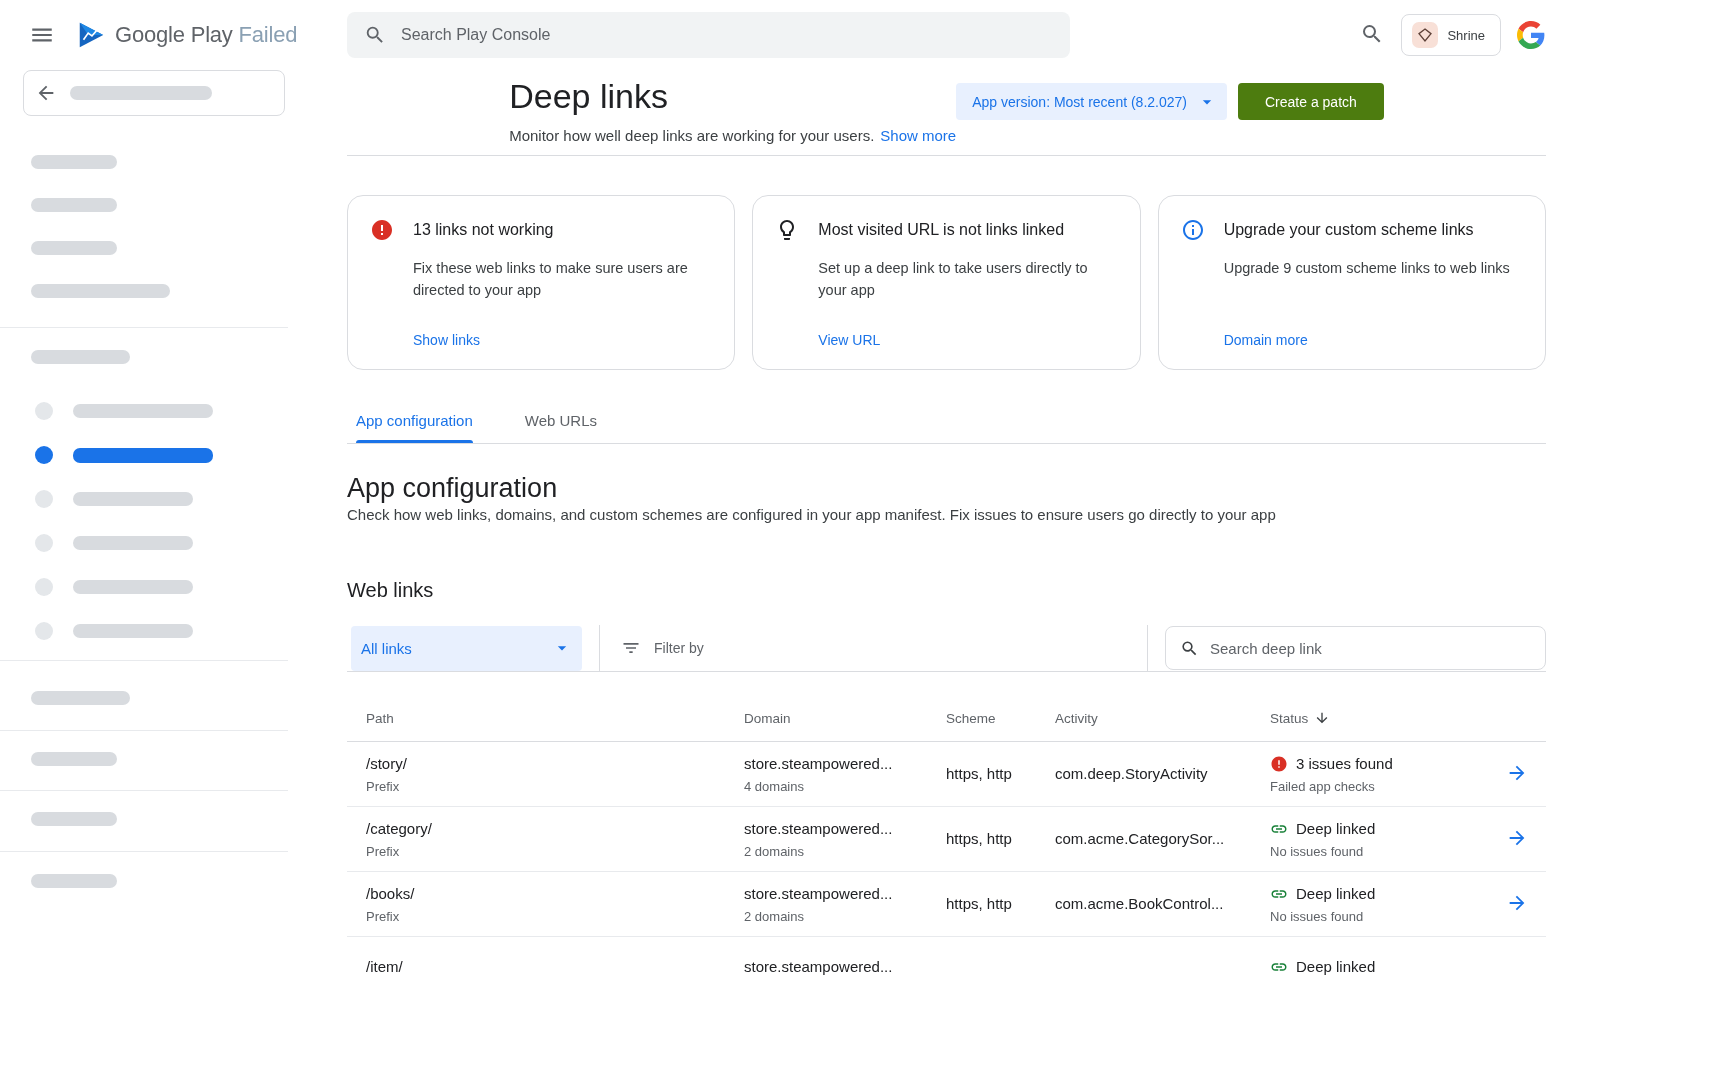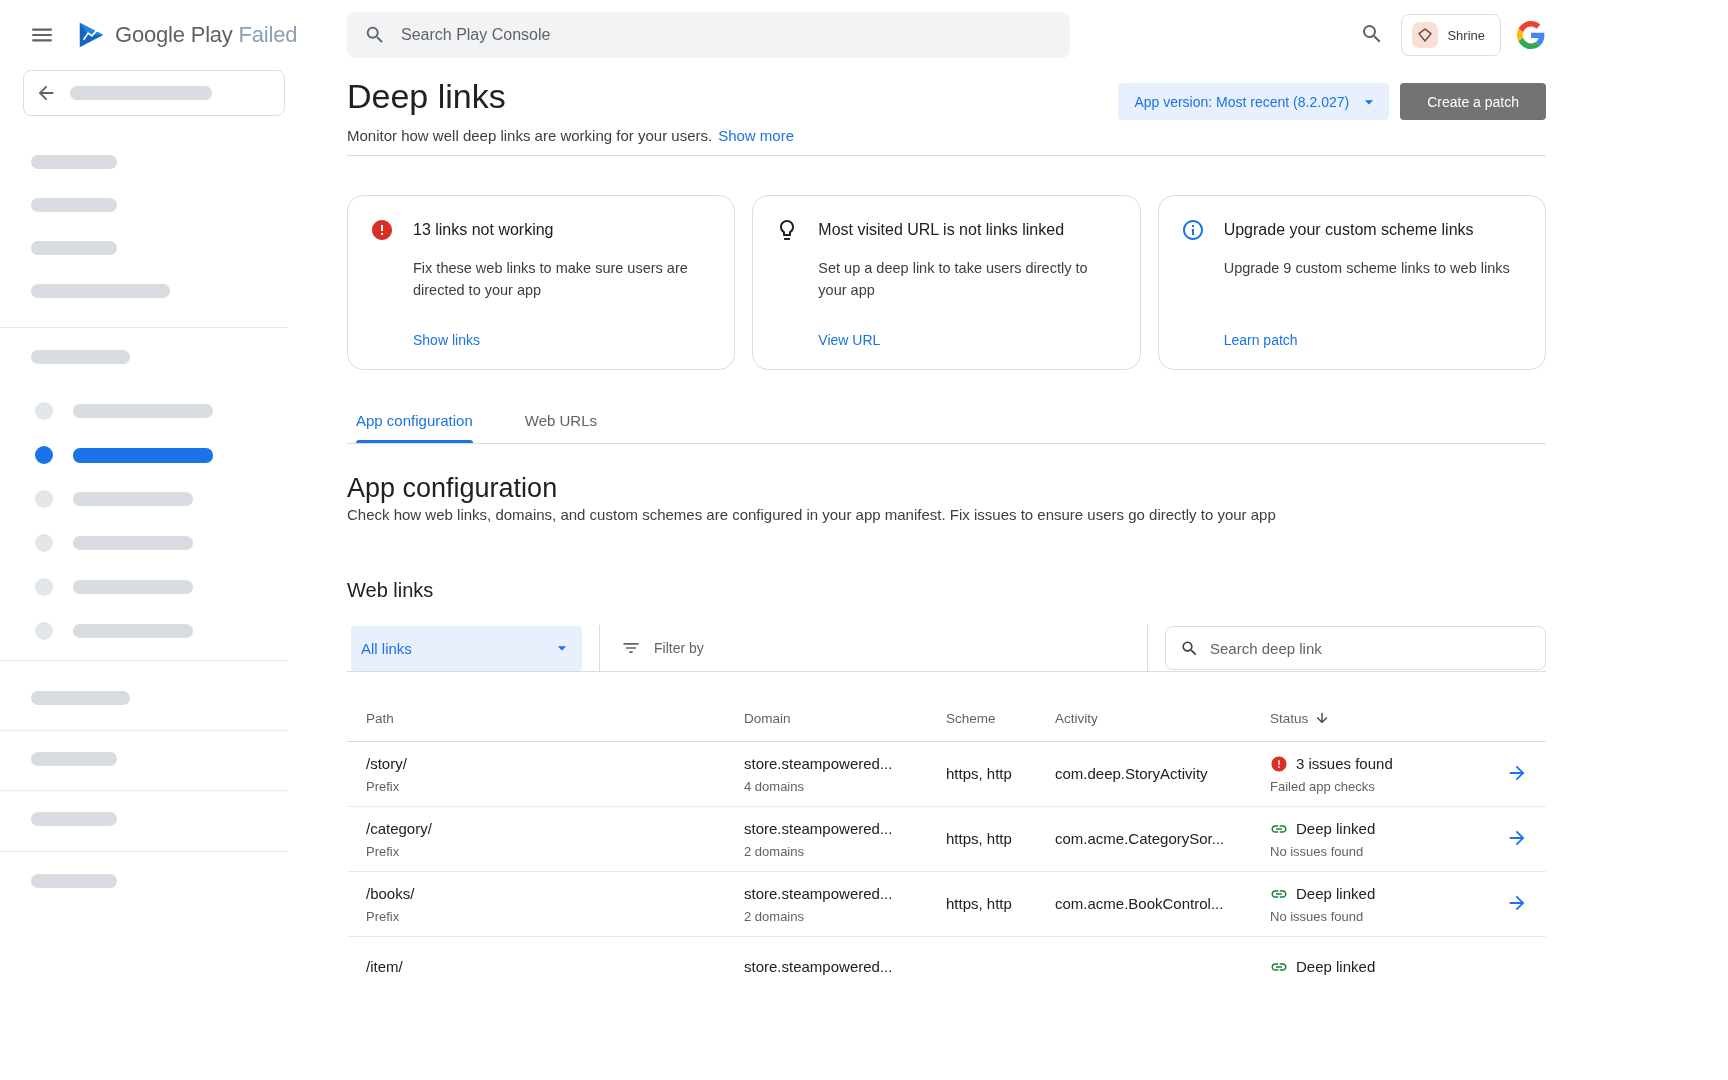--- a/index.html
+++ b/index.html
@@ -38,28 +38,28 @@
   .topbar-right{margin-left:auto;display:flex;align-items:center;gap:16px}
   .icon-btn{background:none;border:none;width:26px;height:26px;color:#5f6368;cursor:pointer}
   .icon-btn svg{width:24px;height:24px}
   .app-chip{height:42px;border:1px solid #dadce0;border-radius:8px;background:#fff;display:flex;align-items:center;gap:9px;padding:0 15px 0 10px;font-size:13px;color:#3c4043;cursor:pointer}
   .chip-icon{width:26px;height:26px;border-radius:7px;background:#f8e0d7;display:flex;align-items:center;justify-content:center}
   .chip-icon svg{width:16px;height:16px}
   .g-avatar{width:28px;height:28px;cursor:pointer;background:none;border:none;padding:0}
   .g-avatar svg{width:28px;height:28px}
 
   .content{margin-left:59px;width:1199px}
-  .page-header{display:flex;justify-content:space-between;margin-top:5px}
+  .page-header{display:flex;justify-content:center;margin-top:5px}
   .page-title{font-size:34px;font-weight:500;line-height:42px;color:#202124}
   .page-sub{margin-top:9px;font-size:15px;line-height:19px;color:#3c4043;display:flex;gap:6px}
   .link{color:#1a73e8;font-weight:500;cursor:pointer;text-decoration:none}
   .header-actions{display:flex;gap:11px;margin-top:8px;align-items:flex-start}
   .version-chip{height:37px;background:#e8f0fe;color:#1a73e8;border:none;border-radius:4px;font-size:14px;font-weight:500;display:flex;align-items:center;gap:10px;padding:0 10px 0 16px;cursor:pointer;font-family:inherit}
   .version-chip svg{width:20px;height:20px}
-  .primary-btn{height:37px;background:#737373;color:#fff;border:none;border-radius:4px;font-size:14px;font-weight:500;padding:0 27px;cursor:pointer;font-family:inherit}
+  .primary-btn{height:37px;background:#4d7c0f;color:#fff;border:none;border-radius:4px;font-size:14px;font-weight:500;padding:0 27px;cursor:pointer;font-family:inherit}
   .hdiv{height:1px;background:#dadce0;margin-top:10px}
 
   .cards{display:flex;gap:17px;margin-top:39px}
   .card{flex:1;border:1px solid #dadce0;border-radius:16px;height:175px;padding:22px 24px 0 22px;position:relative;background:#fff}
   .card-head{display:flex;align-items:center;gap:19px}
   .card-icon{width:24px;height:24px;flex-shrink:0}
   .card-icon svg{width:24px;height:24px}
   .card-icon.error{color:#d93025}
   .card-icon.idea{color:#202124}
   .card-icon.info{color:#1a73e8}
@@ -270,21 +270,21 @@
         <div class="card">
           <div class="card-head">
             <span class="card-icon info">
               <svg viewBox="0 0 24 24">
                   <path fill="currentColor" d="M11 7h2v2h-2zm0 4h2v6h-2zm1-9C6.48 2 2 6.48 2 12s4.48 10 10 10 10-4.48 10-10S17.52 2 12 2zm0 18c-4.41 0-8-3.59-8-8s3.59-8 8-8 8 3.59 8 8-3.59 8-8 8z"></path>
                 </svg>
             </span>
             <span class="card-title">Upgrade your custom scheme links</span>
           </div>
           <div class="card-body">Upgrade 9 custom scheme links to web links</div>
-          <a class="link card-action">Learn patch</a>
+          <a class="link card-action">Domain more</a>
         </div>
       </div>
 
       <div class="tabs">
         <button class="tab active">App configuration</button>
         <button class="tab">Web URLs</button>
       </div>
 
       <h2 class="section-title">App configuration</h2>
       <p class="section-desc">Check how web links, domains, and custom schemes are configured in your app manifest. Fix issues to ensure users go directly to your app</p>

